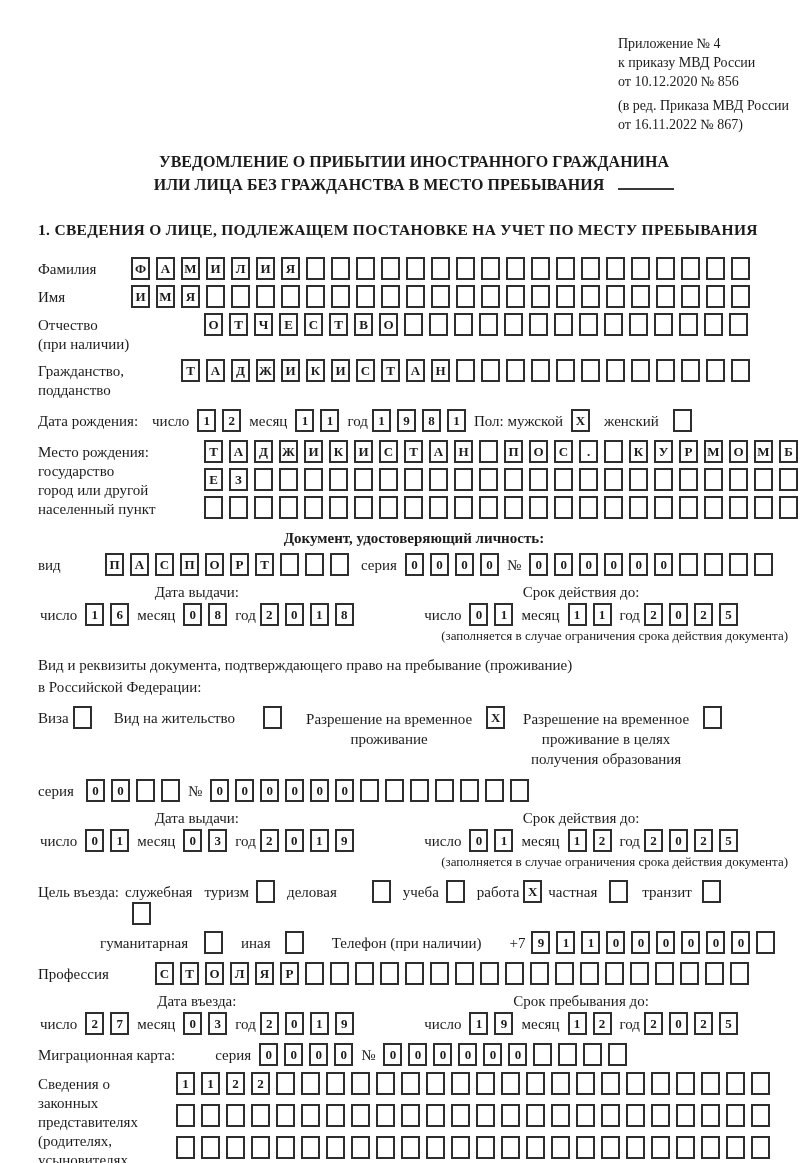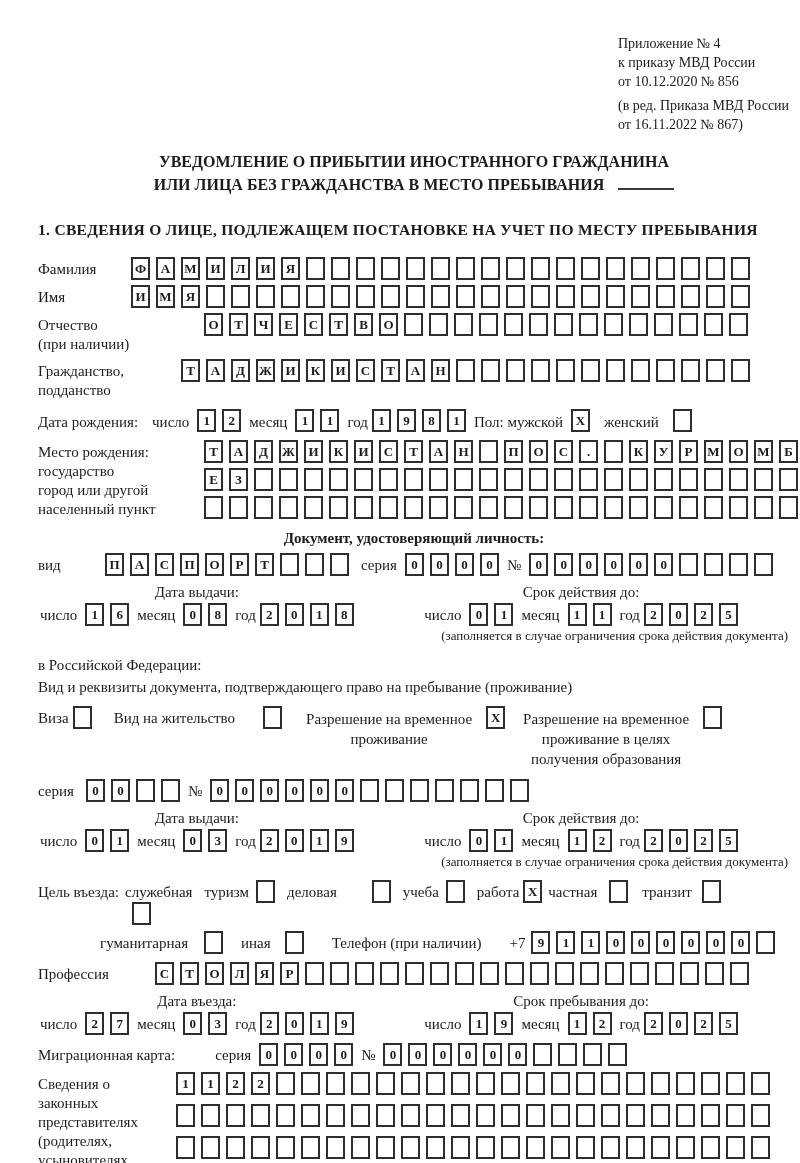--- a/index.html
+++ b/index.html
@@ -198,21 +198,21 @@
         <span class="cell"></span>
         <span class="cell"></span>
         <span class="cell"></span>
         <span class="cell"></span>
         <span class="cell"></span>
         <span class="cell"></span>
         <span class="cell"></span>
       </div>
   </div>
 
-  <div class="row" style="margin-top:9px;align-items:center;">
+  <div class="row" style="margin-top:9px;">
     <span class="lab">Дата рождения:</span>
     <span class="sl sl0">число</span>
     <div class="cells">
         <span class="cell">1</span>
         <span class="cell">2</span>
       </div>
     <span class="sl">месяц</span>
     <div class="cells">
         <span class="cell">1</span>
         <span class="cell">1</span>
@@ -397,22 +397,22 @@
             <span class="cell">2</span>
             <span class="cell">0</span>
             <span class="cell">2</span>
             <span class="cell">5</span>
           </div>
       </div>
     </div>
   </div>
   <div class="note">(заполняется в случае ограничения срока действия документа)</div>
 
+  <div class="plain">Вид и реквизиты документа, подтверждающего право на пребывание (проживание)</div>
   <div class="plain">в Российской Федерации:</div>
-  <div class="plain">Вид и реквизиты документа, подтверждающего право на пребывание (проживание)</div>
 
   <div class="row rez-row">
     <span class="lab">Виза</span>
     <span class="cb" style="margin-left:4px;"></span>
     <span class="lab" style="margin-left:22px;">Вид на жительство</span>
     <span class="cb" style="margin-left:28px;"></span>
     <div class="stack" style="margin-left:24px;">
       <span>Разрешение на временное</span>
       <span>проживание</span>
     </div>

